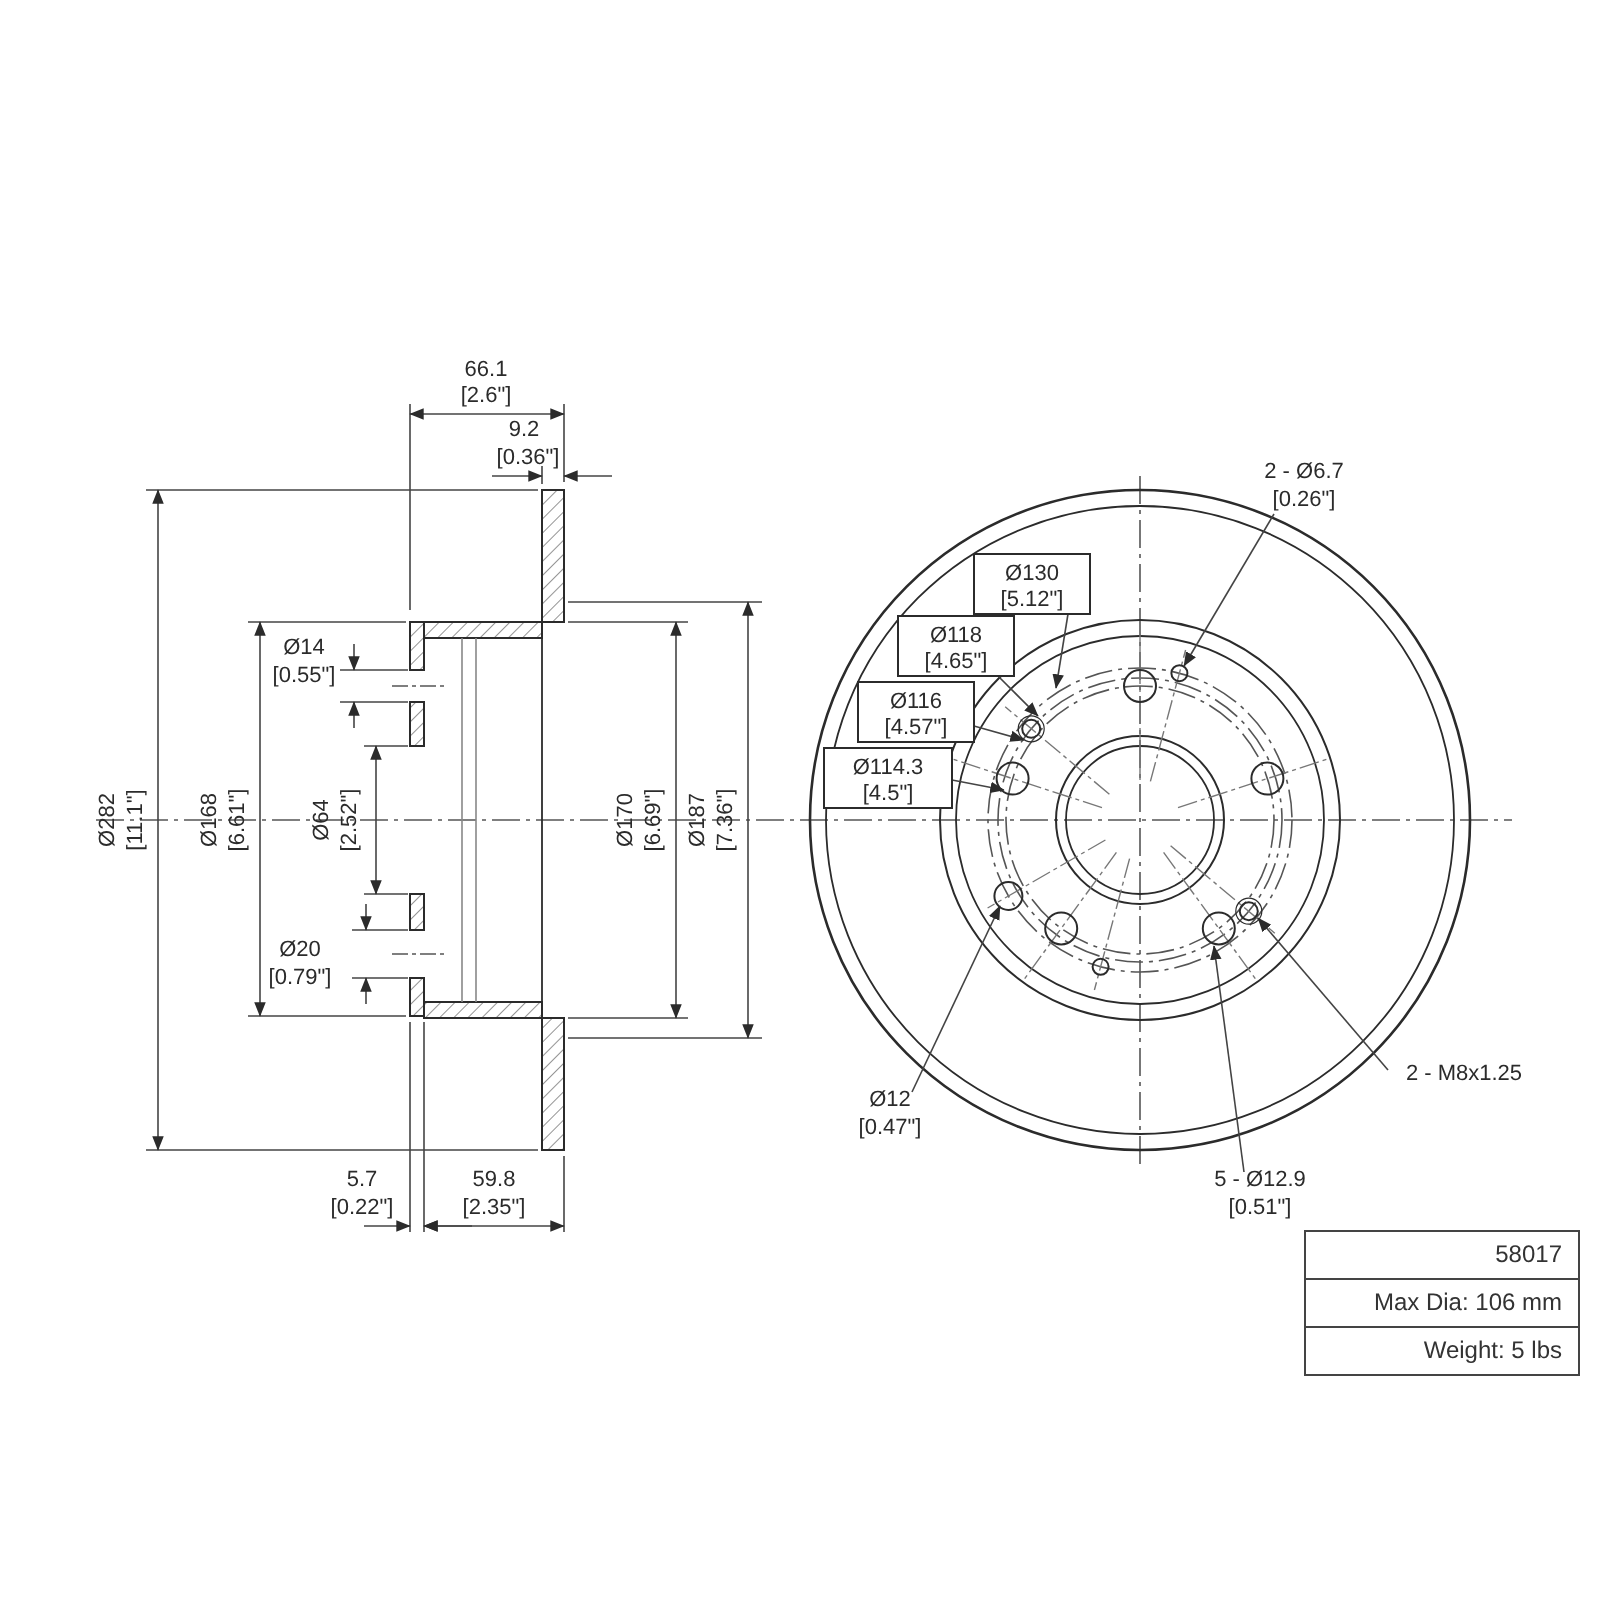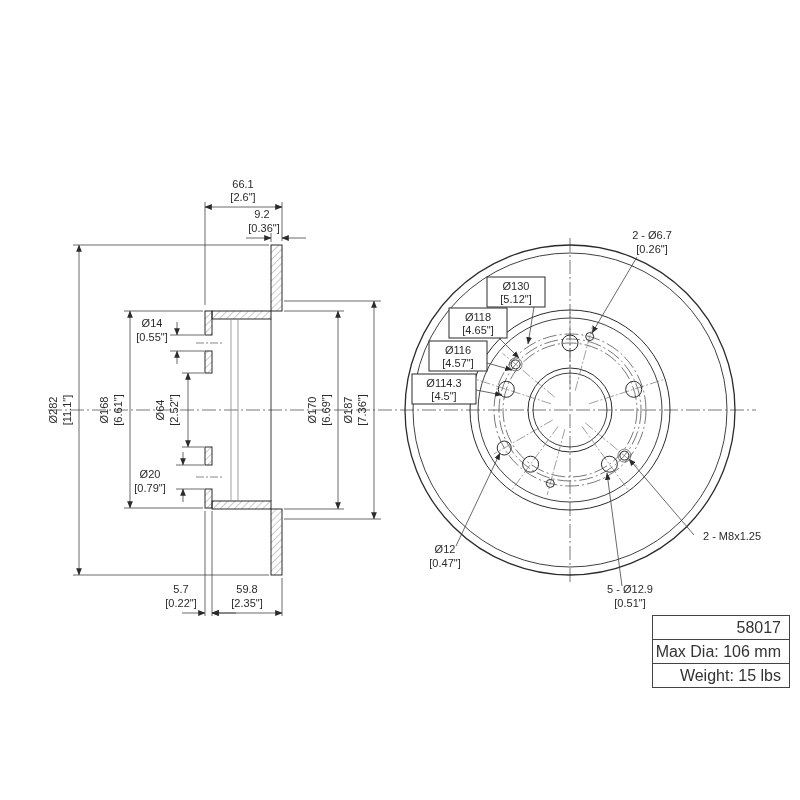--- a/index.html
+++ b/index.html
@@ -10,21 +10,21 @@
   .cl{stroke:#555;stroke-width:0.8;stroke-dasharray:14 3 2 3;fill:none;}
   .clsm{stroke:#555;stroke-width:0.7;stroke-dasharray:8 2 2 2;fill:none;}
   .rad{stroke:#777;stroke-width:0.7;stroke-dasharray:10 2 2 2;fill:none;}
   .out{stroke:#2b2b2b;stroke-width:1;}
   .thin{stroke:#2b2b2b;stroke-width:0.9;fill:none;}
   .thin2{stroke:#888;stroke-width:0.8;fill:none;}
   .dim{stroke:#444;stroke-width:0.8;fill:none;}
   .box{fill:#ffffff;stroke:#2b2b2b;stroke-width:1;}
   .titleblock{position:absolute;right:10px;bottom:12px;width:136px;border:1px solid #444;background:#fff;}
   .titleblock .row{height:23px;line-height:23px;text-align:right;padding-right:8px;
-                   font-size:16px;color:#333;border-top:1px solid #444;white-space:nowrap;}
+                   font-size:12px;color:#333;border-top:1px solid #444;white-space:nowrap;}
   .titleblock .row:first-child{border-top:none;}
 </style>
 </head>
 <body>
 
 <div class="page">
 
 <svg width="800" height="800" viewBox="0 0 800 800">
   <defs>
     <marker id="arr" viewBox="0 0 10 10" refX="9.5" refY="5" markerWidth="9" markerHeight="9" orient="auto-start-reverse">
@@ -241,16 +241,16 @@
       <line class="dim" x1="622" y1="586" x2="607" y2="473" marker-end="url(#arr)"></line>
       <text x="630" y="593" text-anchor="middle">5 - Ø12.9</text>
       <text x="630" y="607" text-anchor="middle">[0.51"]</text>
     </g>
   </g>
 </svg>
 
 <div class="titleblock">
   <div class="row">58017</div>
   <div class="row">Max Dia: 106 mm</div>
-  <div class="row">Weight: 15 lbs</div>
+  <div class="row">Weight: 5 lbs</div>
 </div>
 
 </div>
 
 </body></html>

